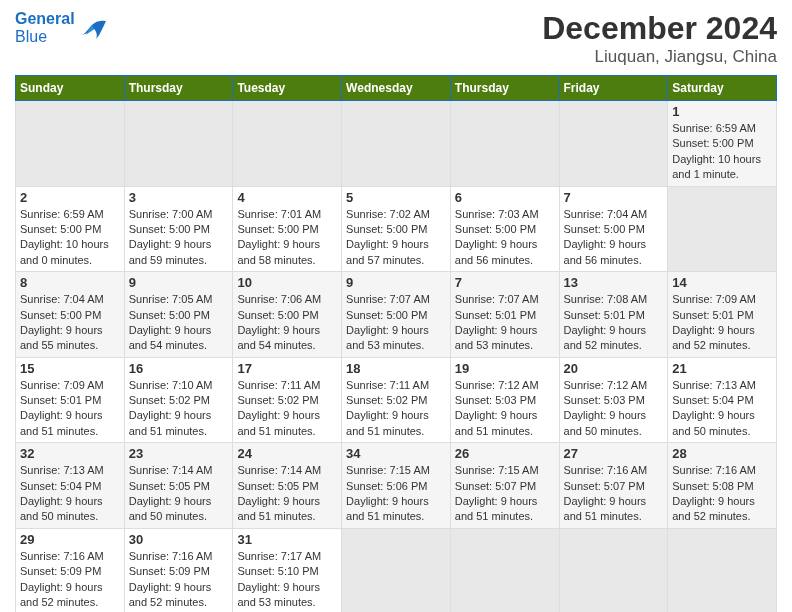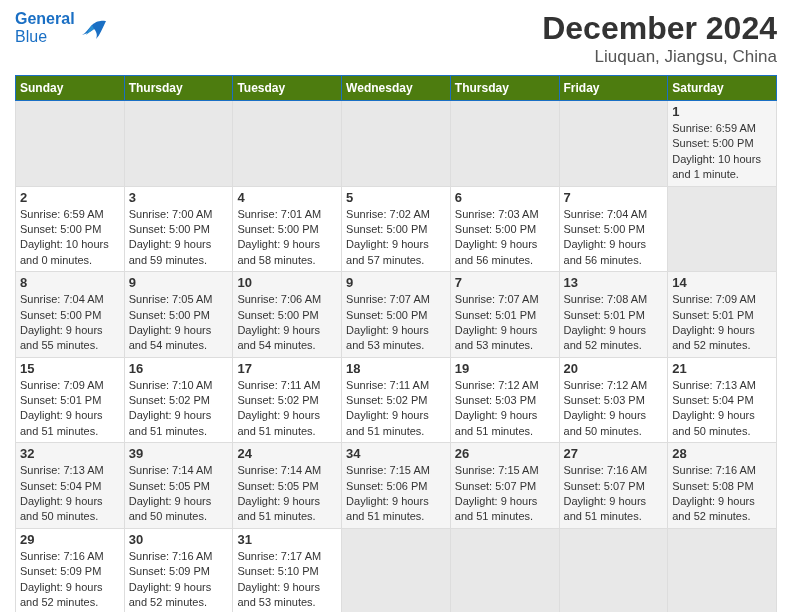--- a/index.html
+++ b/index.html
@@ -216,21 +216,21 @@
             <span class="day-num">21</span>
             <div class="day-info">Sunrise: 7:13 AM<br>Sunset: 5:04 PM<br>Daylight: 9 hours<br>and 50 minutes.</div>
           </td>
         </tr>
         <tr>
           <td>
             <span class="day-num">32</span>
             <div class="day-info">Sunrise: 7:13 AM<br>Sunset: 5:04 PM<br>Daylight: 9 hours<br>and 50 minutes.</div>
           </td>
           <td>
-            <span class="day-num">39</span>
+            <span class="day-num">23</span>
             <div class="day-info">Sunrise: 7:14 AM<br>Sunset: 5:05 PM<br>Daylight: 9 hours<br>and 50 minutes.</div>
           </td>
           <td>
             <span class="day-num">24</span>
             <div class="day-info">Sunrise: 7:14 AM<br>Sunset: 5:05 PM<br>Daylight: 9 hours<br>and 51 minutes.</div>
           </td>
           <td>
             <span class="day-num">34</span>
             <div class="day-info">Sunrise: 7:15 AM<br>Sunset: 5:06 PM<br>Daylight: 9 hours<br>and 51 minutes.</div>
           </td>

